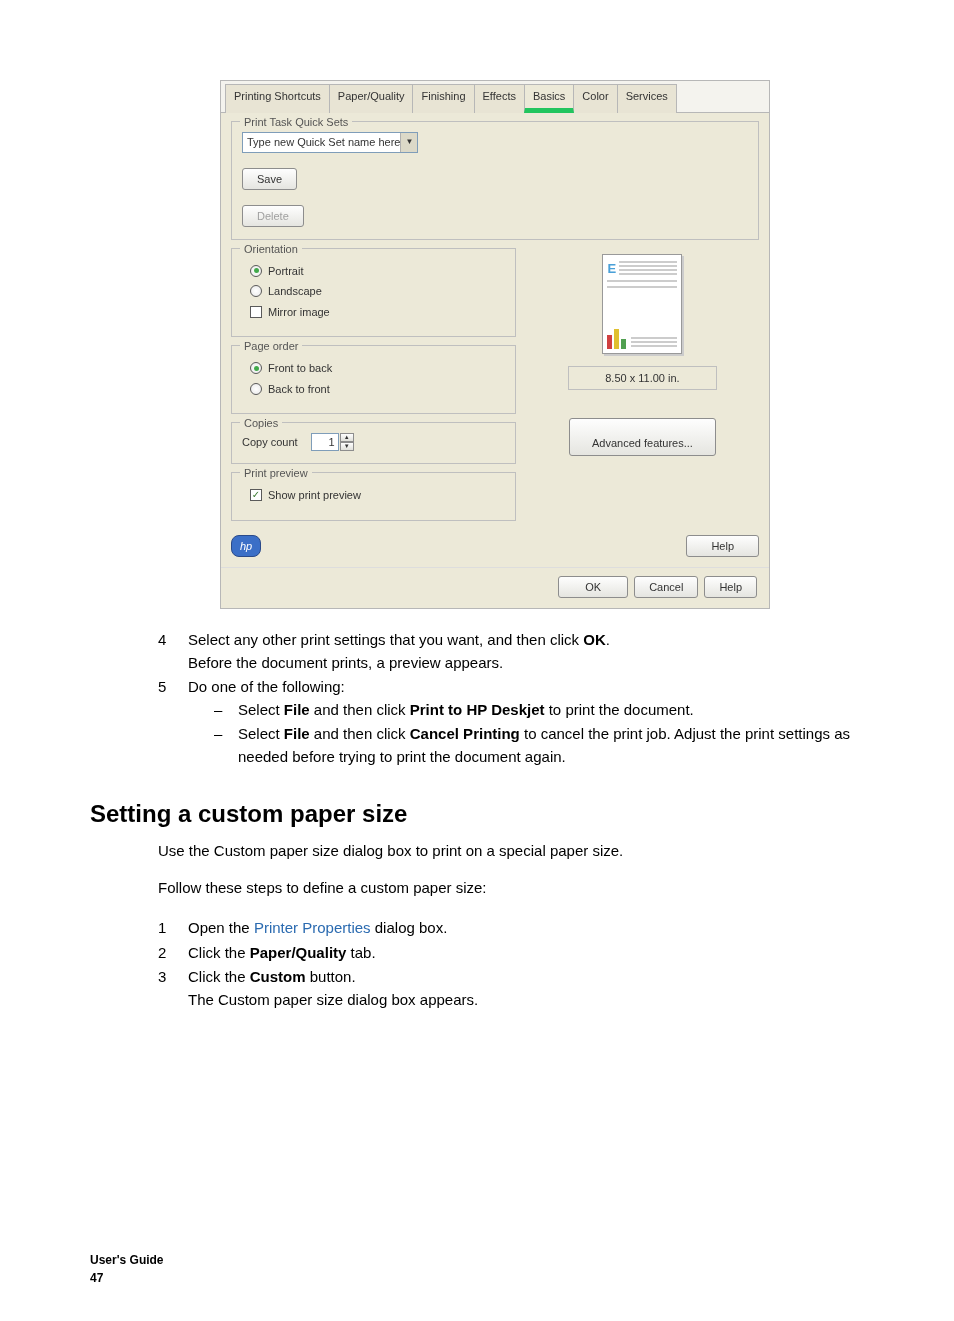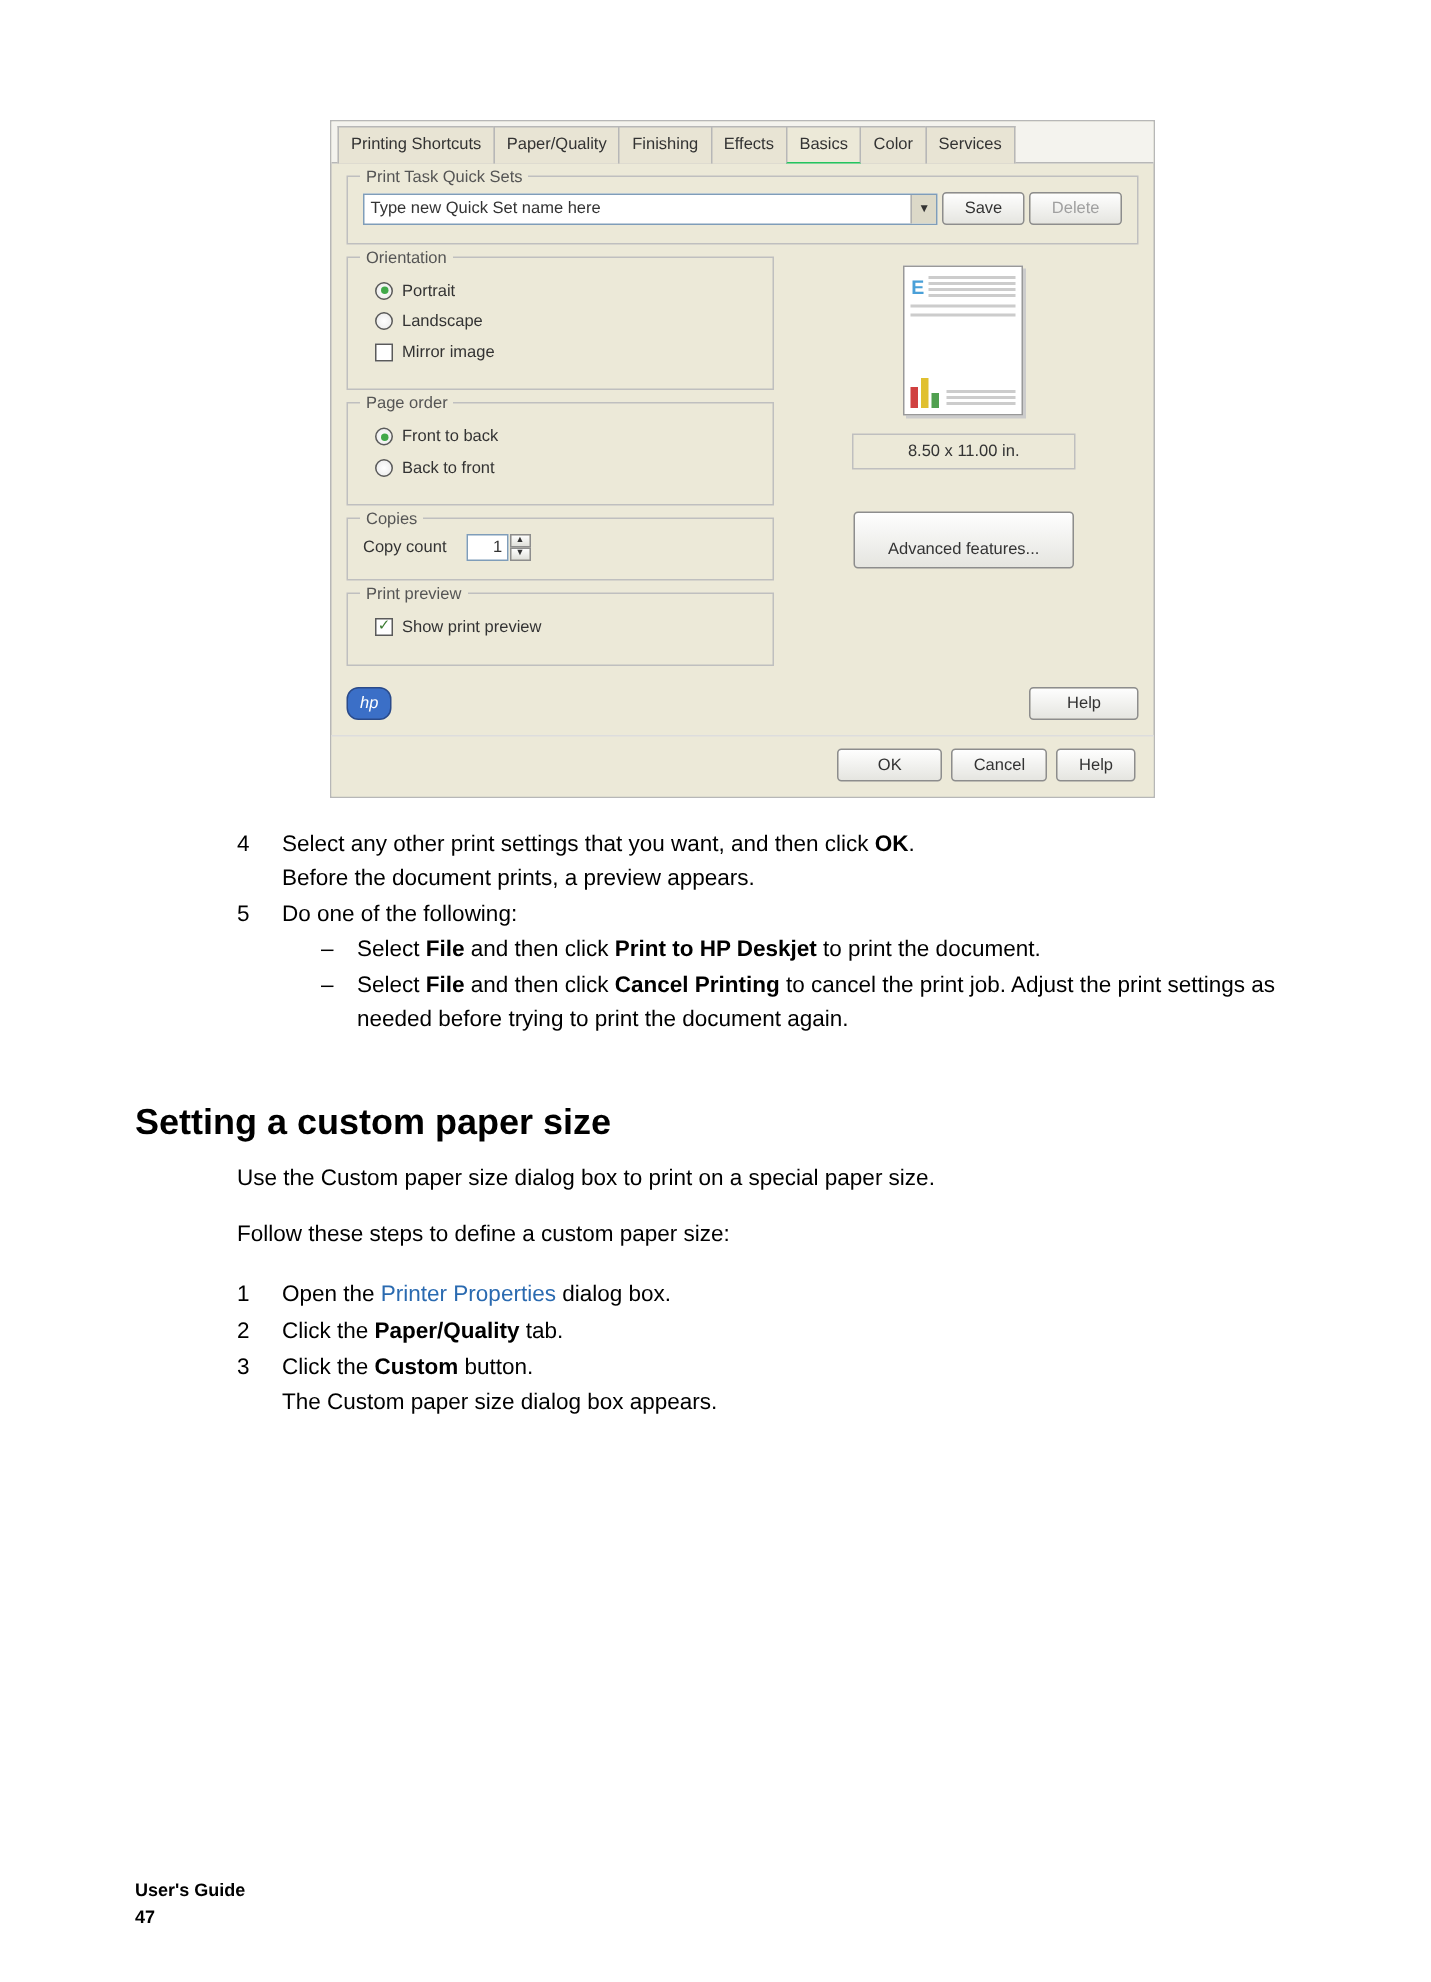--- a/index.html
+++ b/index.html
@@ -40,21 +40,21 @@
     border-bottom: none;
     margin-right: -1px;
     background: #ece9d8;
     position: relative;
     top: 1px;
     cursor: default;
   }
   .tab.active {
     background: #ece9d8;
     font-weight: normal;
-    border-bottom: 1px solid #22c55e;
+    border-bottom: 5px solid #22c55e;
     z-index: 2;
   }
   .tab:not(.active) {
     background: #e8e4d4;
   }
   .tabpanel {
     padding: 8px 10px 10px 10px;
   }
 
   .fieldset {
@@ -67,22 +67,23 @@
     position: absolute;
     top: -8px;
     left: 8px;
     background: #ece9d8;
     padding: 0 4px;
     color: #555;
   }
 
   .row-quicksets {
     display: flex;
-    align-items: flex-end;
-    gap: 3px;
+    align-items: flex-start;
+    gap: 15px;
+    flex-direction: column;
   }
   .combo {
     flex: 1;
     background: #fff;
     border: 1px solid #7f9db9;
     height: 21px;
     display: flex;
     align-items: center;
     justify-content: space-between;
     padding: 0 0 0 4px;
@@ -278,21 +279,21 @@
   }
   .content ul.dash > li::before {
     content: "–";
     width: 24px;
     flex-shrink: 0;
   }
 
   h2.section-heading {
     font-size: 24px;
     font-weight: bold;
-    margin: 38px 0 8px 0;
+    margin: 26px 0 8px 0;
   }
   p.para { margin: 0 0 14px 68px; }
 
   a.link { color: #2a6ab0; text-decoration: none; }
   b { font-weight: bold; }
 
   .footer {
     position: absolute;
     bottom: 34px;
     left: 90px;

